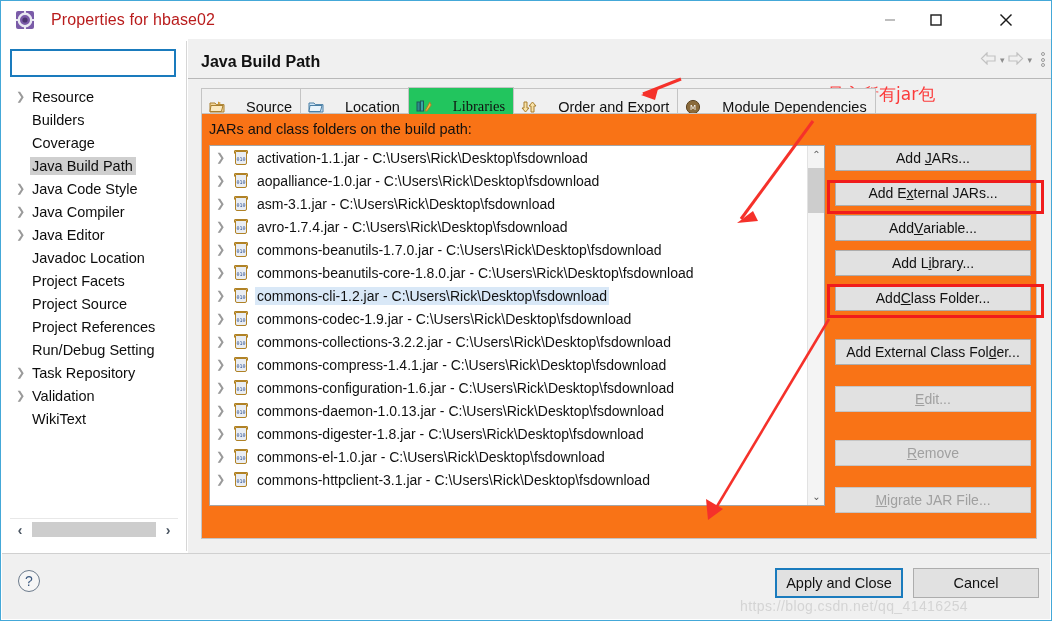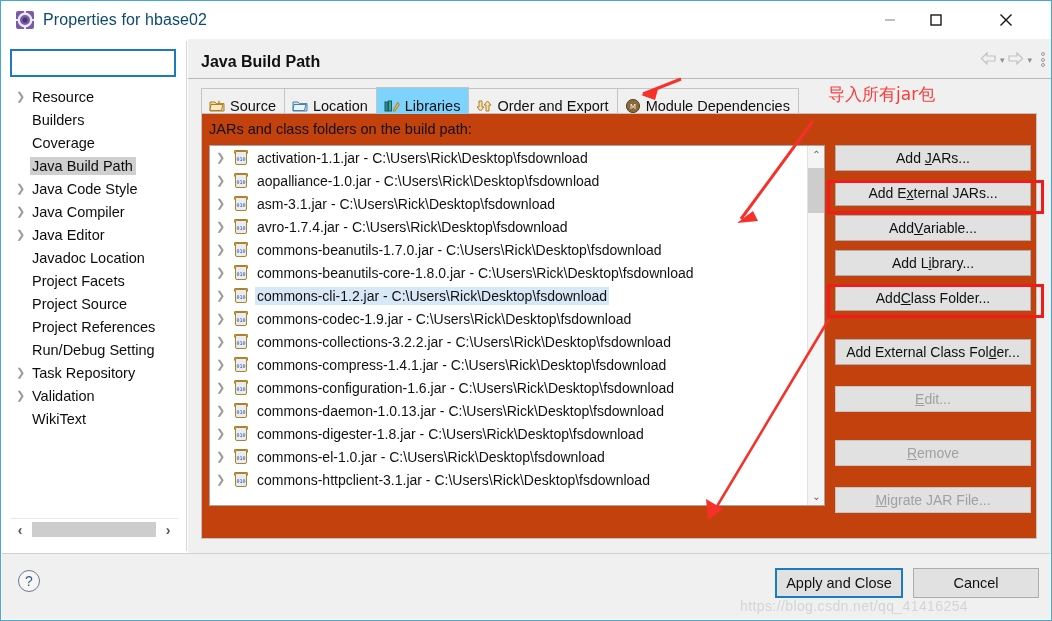--- a/index.html
+++ b/index.html
@@ -23,22 +23,22 @@
     position: absolute; left: 0; top: 0;
     width: 1050px; height: 38px;
     background: #ffffff;
     display: flex; align-items: center;
   }
   #title-icon {
     margin-left: 14px; width: 20px; height: 20px;
     position: relative;
   }
   #title-text {
-    margin-left: 8px;
-    font-size: 16px; color: #0c4a6e;
+    margin-left: 16px;
+    font-size: 16px; color: #b91c1c;
     letter-spacing: .1px;
   }
   .wbtn {
     position: absolute; top: 0; height: 38px; width: 46px;
     display: flex; align-items: center; justify-content: center;
   }
   #btn-min { right: 138px; }
   #btn-max { right: 92px; }
   #btn-close { right: 22px; }
 
@@ -134,48 +134,50 @@
   }
 
   
   #tabbar {
     position: absolute; left: 13px; top: 48px;
     height: 27px;
     display: flex; align-items: flex-end;
   }
   .tab {
     height: 26px;
-    display: flex; align-items: flex-end;
-    padding: 0 8px 0 7px;
+    display: flex; align-items: flex-start;
+    padding: 10px 8px 0 7px;
     font-size: 14.5px; color: #111;
     background: #f0f0f0;
     border: 1px solid #c4c4c4;
     border-bottom: none;
     margin-right: -1px;
     white-space: nowrap;
+    gap: 16px;
   }
   .tab.active {
-    background: #7dd3fc;
+    background: #22c55e;
     position: relative; z-index: 3;
     height: 27px;
+    font-family: Liberation Serif, serif;
   }
   .tab-ico {
     width: 16px; height: 16px; margin-right: 5px;
     position: relative; flex: 0 0 16px;
   }
   #tabs-underline {
     position: absolute; left: 13px; top: 74px;
     width: 836px; height: 1px; background: #c4c4c4;
   }
 
   
   #content {
     position: absolute; left: 13px; top: 75px;
     width: 836px; height: 425px;
-    background: #c2410c;
+    background: #f97316;
     border: 1px solid #c4c4c4;
     border-top: none;
   }
   #list-caption {
     position: absolute; left: 7px; top: 7px;
     font-size: 14.5px; color: #111;
   }
   #list-frame {
     position: absolute; left: 7px; top: 31px;
     width: 616px; height: 361px;

